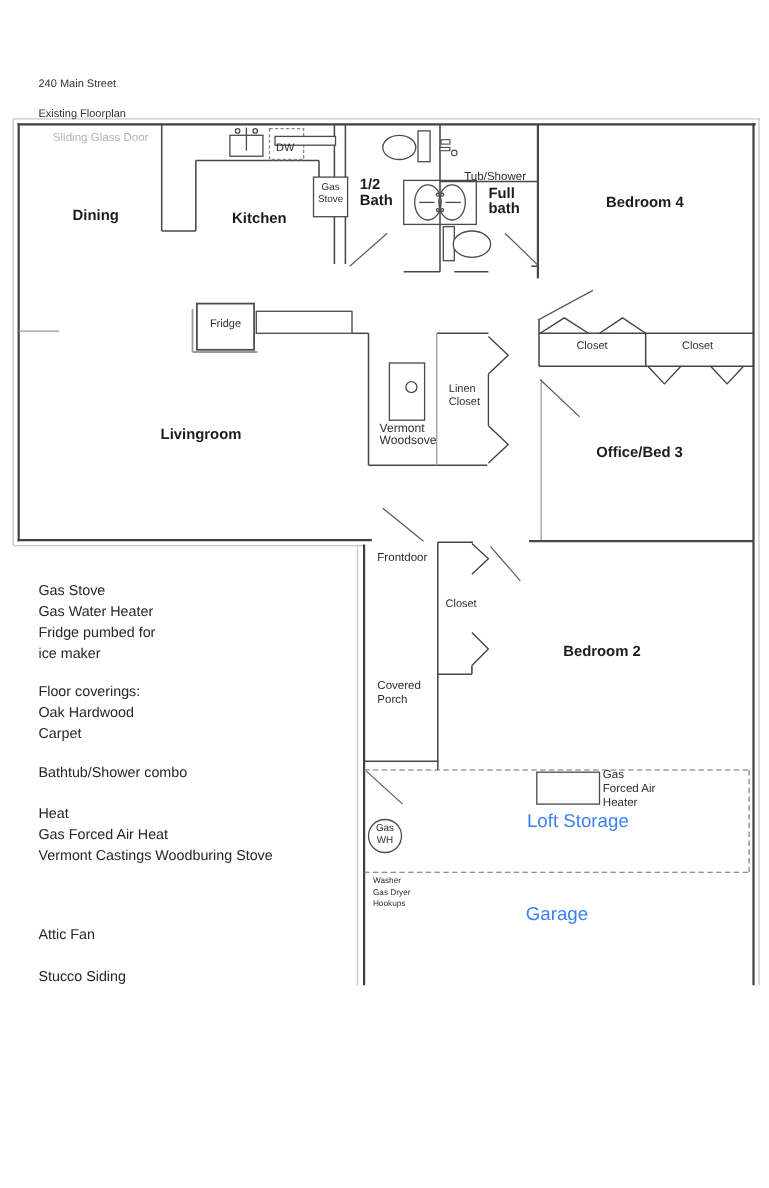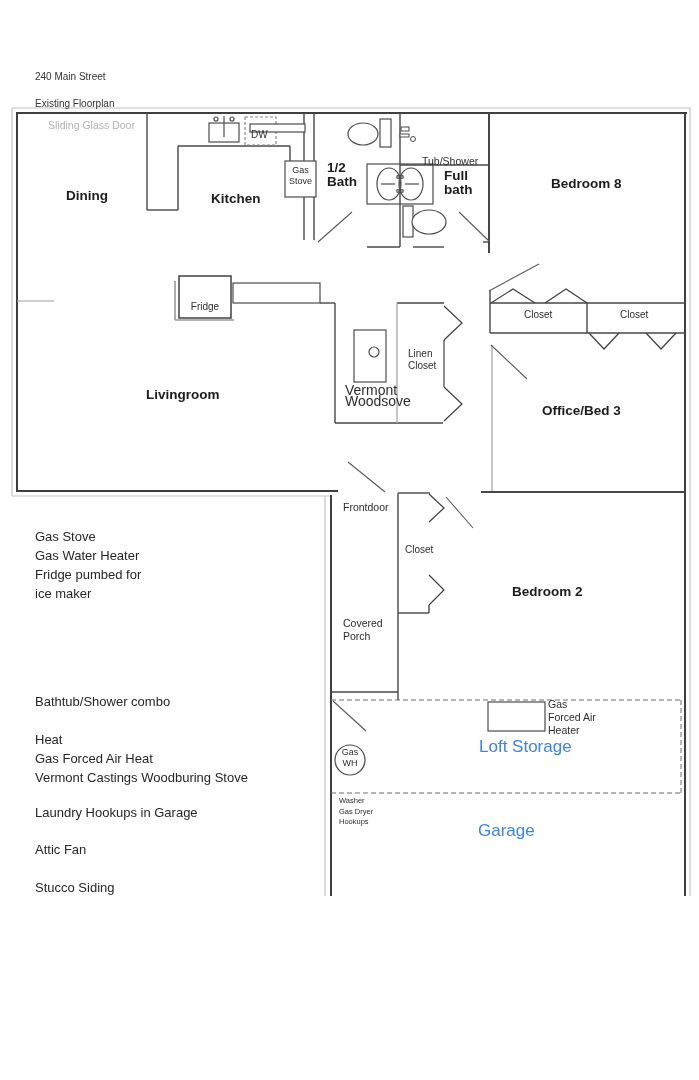--- a/index.html
+++ b/index.html
@@ -4,21 +4,21 @@
 <style>
   html,body{margin:0;padding:0;background:#fff;}
   .page{position:relative;width:699px;height:896px;background:#ffffff;overflow:hidden;
         font-family:"Liberation Sans", sans-serif;color:#2a2a2a;}
   svg.plan{position:absolute;left:0;top:0;}
   .lbl{position:absolute;white-space:pre-line;color:#2d2d2d;}
   .room{font-weight:bold;font-size:13.5px;line-height:14px;color:#1c1c1c;letter-spacing:0;}
   .big{font-size:17px;line-height:18px;color:#3b82f6;}
   .f10{font-size:10px;line-height:11.5px;}
   .f105{font-size:10.5px;line-height:13px;}
-  .f95{font-size:14px;line-height:10.5px;}
+  .f95{font-size:11px;line-height:10.5px;}
   .f9{font-size:9px;line-height:10.5px;}
   .f75{font-size:7.5px;line-height:10.5px;}
   .gray{color:#b2b2b2;}
   .ctr{text-align:center;}
   .title{font-size:10px;line-height:13.5px;color:#333;}
   .note{font-size:13px;line-height:19px;color:#262626;}
 </style>
 </head>
 <body>
 
@@ -180,30 +180,30 @@
   </div>
 
   <div class="lbl f105 gray" style="left:48px;top:119px;">Sliding Glass Door</div>
 
   <div class="lbl room" style="left:66px;top:189px;">Dining</div>
   <div class="lbl room" style="left:211px;top:192px;">Kitchen</div>
   <div class="lbl room" style="left:327px;top:161px;">1/2
 Bath</div>
   <div class="lbl room" style="left:444px;top:169px;">Full
 bath</div>
-  <div class="lbl room" style="left:551px;top:177px;">Bedroom 8</div>
+  <div class="lbl room" style="left:551px;top:177px;">Bedroom 4</div>
   <div class="lbl room" style="left:133px;top:388px;padding-left:13px;">Livingroom</div>
   <div class="lbl room" style="left:542px;top:404px;">Office/Bed 3</div>
   <div class="lbl room" style="left:512px;top:585px;">Bedroom 2</div>
 
   <div class="lbl f105" style="left:422px;top:127px;margin-top:28px;">Tub/Shower</div>
   <div class="lbl f10" style="left:251px;top:129px;">DW</div>
   <div class="lbl f9 ctr" style="left:285px;top:165px;width:31px;">Gas
 Stove</div>
-  <div class="lbl f10 ctr" style="left:179px;top:289px;width:52px;margin-top:12px;">Fridge</div>
+  <div class="lbl f10 ctr" style="left:179px;top:289px;width:52px;">Fridge</div>
   <div class="lbl f95" style="left:345px;top:385px;">Vermont
 Woodsove</div>
   <div class="lbl f10" style="left:408px;top:348px;">Linen
 Closet</div>
   <div class="lbl f10" style="left:524px;top:309px;">Closet</div>
   <div class="lbl f10" style="left:620px;top:309px;">Closet</div>
   <div class="lbl f105" style="left:343px;top:501px;">Frontdoor</div>
   <div class="lbl f10" style="left:405px;top:544px;">Closet</div>
   <div class="lbl f105" style="left:343px;top:617px;">Covered
 Porch</div>
@@ -216,22 +216,24 @@
 WH</div>
   <div class="lbl f75" style="left:339px;top:796px;">Washer
 Gas Dryer
 Hookups</div>
   <div class="lbl big" style="left:478px;top:822px;">Garage</div>
 
   <div class="lbl note" style="left:35px;top:527px;">Gas Stove
 Gas Water Heater
 Fridge pumbed for
 ice maker</div>
+  <div class="lbl note" style="left:35px;top:619px;">Floor coverings:
+Oak Hardwood
+Carpet</div>
   <div class="lbl note" style="left:35px;top:692px;">Bathtub/Shower combo</div>
   <div class="lbl note" style="left:35px;top:730px;">Heat
 Gas Forced Air Heat
 Vermont Castings Woodburing Stove</div>
-  <div class="lbl note" style="left:35px;top:803px;">Laundry Hookups in Garage</div>
   <div class="lbl note" style="left:35px;top:840px;">Attic Fan</div>
   <div class="lbl note" style="left:35px;top:878px;">Stucco Siding</div>
   <div class="lbl note" style="left:35px;top:915px;">Single Pane Windows</div>
 
 </div>
 
 </body></html>

